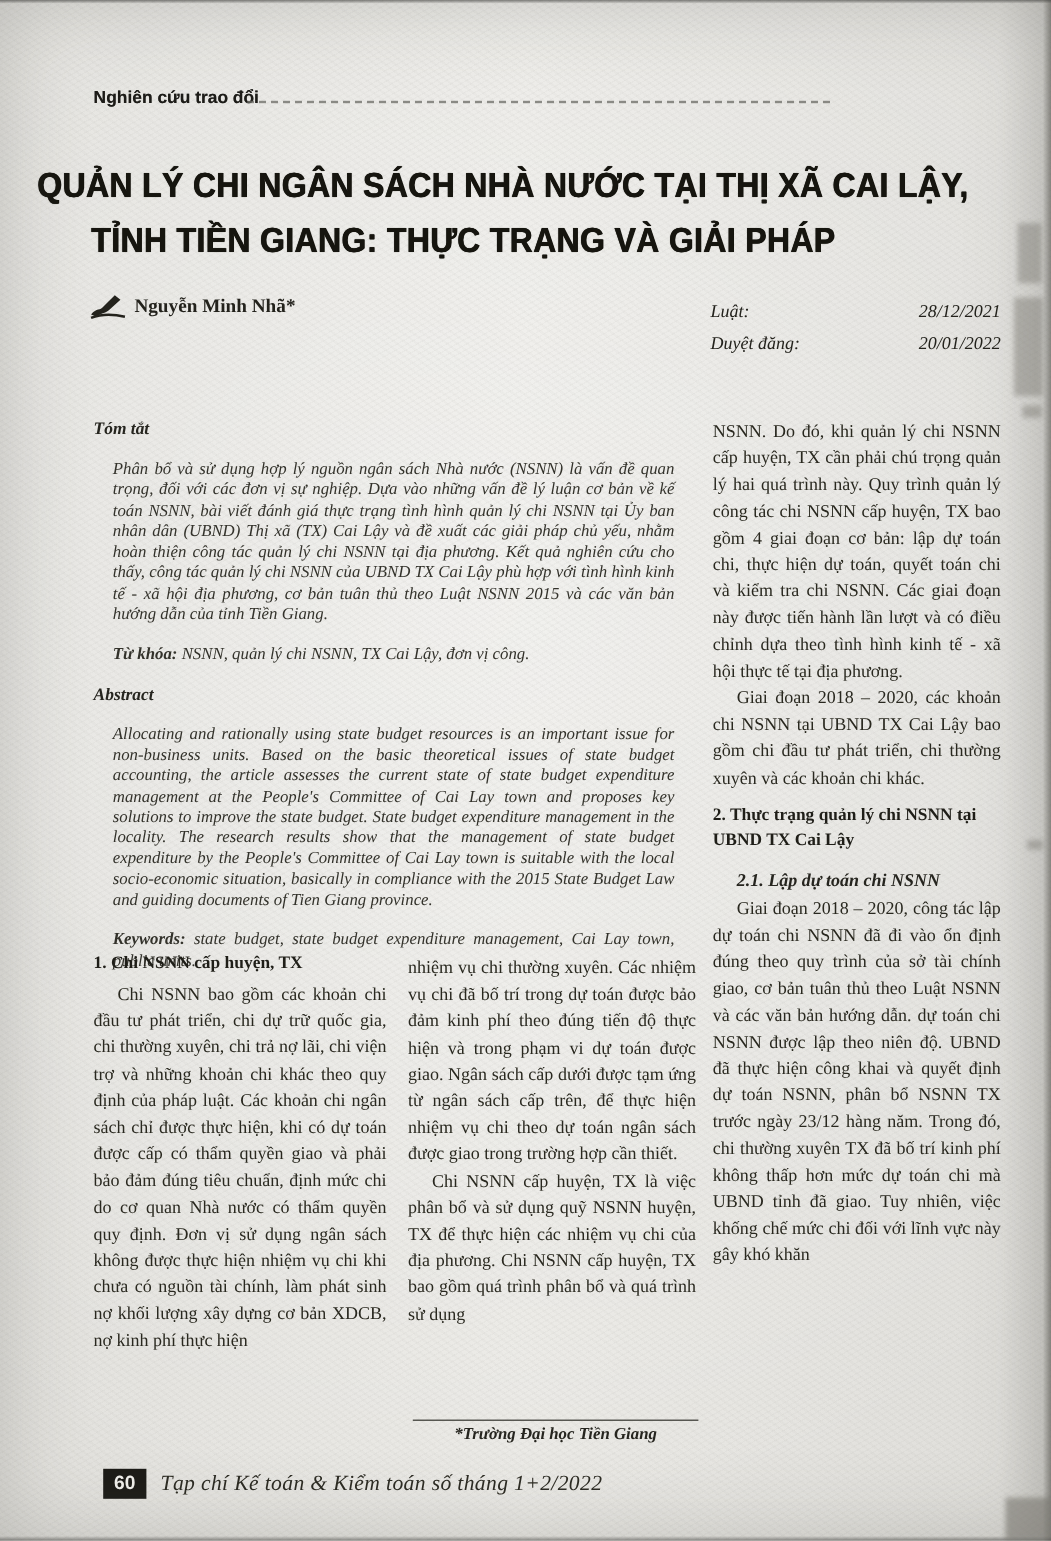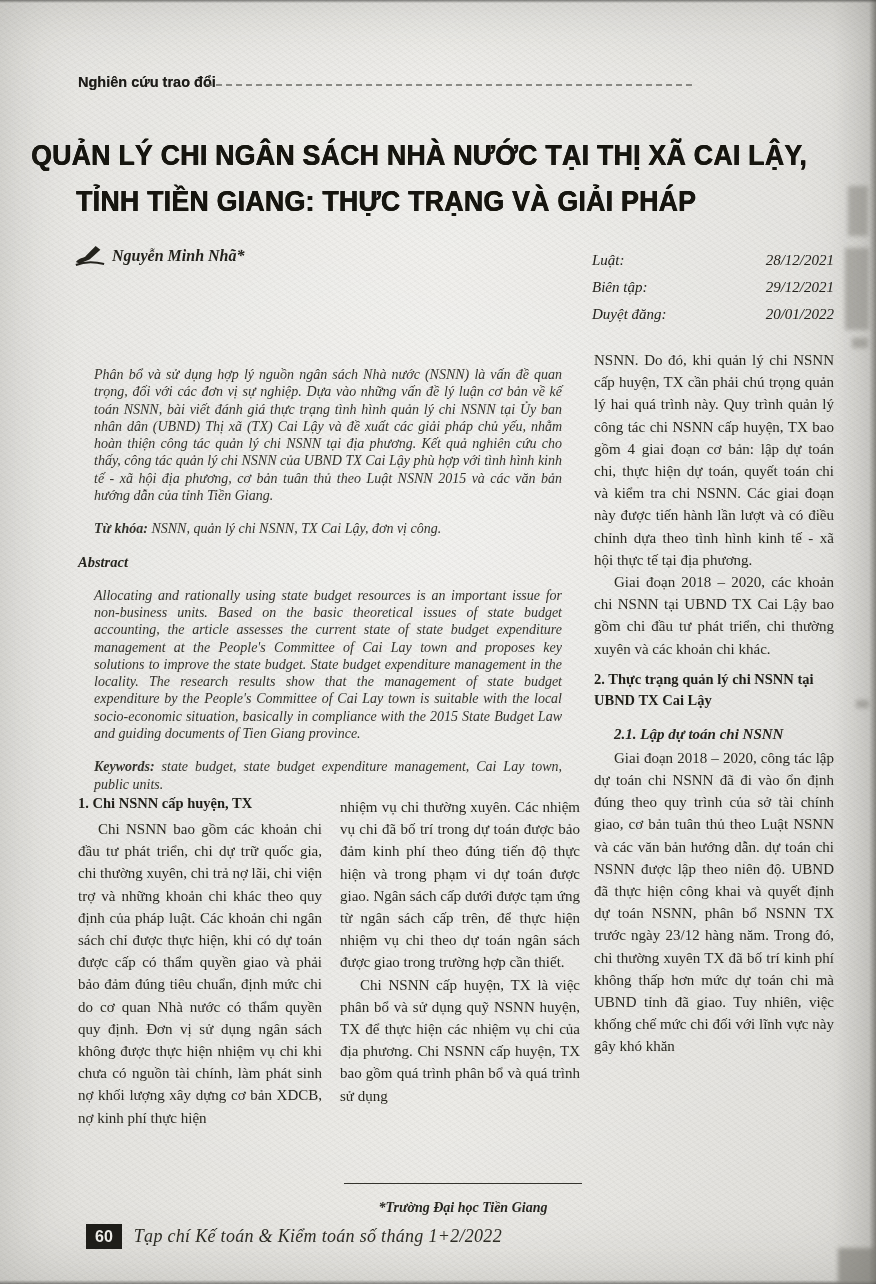--- a/index.html
+++ b/index.html
@@ -40,21 +40,21 @@
   .title .tl{
     display:block;white-space:nowrap;line-height:46px;
     font-family:"Liberation Sans",sans-serif;font-weight:800;font-size:29px;color:#16150f;
     transform:scaleX(0.92);transform-origin:50% 50%;
     text-shadow:0 0 .6px #16150f, .6px 0 0 #16150f;
     letter-spacing:.3px;
   }
 
   
   .author-row{position:absolute;left:74px;top:244px;display:flex;align-items:center;gap:6px;}
-  .author-name{font-weight:bold;font-style:italic;font-size:16px;color:#23221c;}
+  .author-name{font-weight:bold;font-size:16px;color:#23221c;}
   .pen-icon{display:inline-block;line-height:0;}
   .dates{position:absolute;left:592px;top:250px;width:242px;font-style:italic;font-size:15px;color:#23221c;}
   .date-row{display:flex;justify-content:space-between;margin-bottom:6px;line-height:21px;}
 
   
   .abstract{position:absolute;left:78px;top:350px;width:500px;color:#33322b;}
   .abstract p{margin:16px;text-align:justify;font-style:italic;font-size:14px;line-height:17.3px;}
   .ab-heading{font-weight:bold;font-style:italic;font-size:14.5px;margin:0 0 2px;color:#26251f;}
   .kw{margin:0 0 3px;}
   .b{font-weight:bold;}
@@ -72,21 +72,21 @@
   }
   .h2r{margin:9px 0 3px;}
   .h-sub{
     font-weight:bold;font-style:italic;font-size:15px;line-height:22px;margin:12px 0 2px;
     text-indent:20px;color:#26251f;text-align:left;
   }
 
   
   .footnote{
     position:absolute;left:344px;top:1183px;width:238px;
-    border-top:1.5px solid #34332d;padding-top:16px;text-align:center;
+    border-top:1.5px solid #34332d;padding-top:4px;text-align:center;
     font-weight:bold;font-style:italic;font-size:14px;color:#26251f;
   }
   .footer{position:absolute;left:74px;top:1224px;display:flex;align-items:center;gap:12px;margin-left:12px;}
   .pagenum{
     background:#1d1c18;color:#f1f0ec;font-family:"Liberation Sans",sans-serif;
     font-weight:bold;font-size:16px;line-height:1;padding:5px 9px 4px;
   }
   .journal{font-style:italic;font-size:18px;color:#2c2b23;letter-spacing:.3px;}
 
   
@@ -122,30 +122,27 @@
     </span>
     <span class="author-name">Nguyễn Minh Nhã*</span>
   </div>
 
   <div class="dates">
     <div class="date-row">
       <span>Luật:</span>
       <span>28/12/2021</span>
     </div>
     <div class="date-row">
-      <span>Biên tập:</span>
-      <span>29/12/2021</span>
-    </div>
-    <div class="date-row">
       <span>Duyệt đăng:</span>
       <span>20/01/2022</span>
     </div>
   </div>
 
   <div class="abstract">
+    <div class="ab-heading">Tóm tắt</div>
     <p>Phân bổ và sử dụng hợp lý nguồn ngân sách Nhà nước (NSNN) là vấn đề quan trọng, đối với các đơn vị sự nghiệp. Dựa vào những vấn đề lý luận cơ bản về kế toán NSNN, bài viết đánh giá thực trạng tình hình quản lý chi NSNN tại Ủy ban nhân dân (UBND) Thị xã (TX) Cai Lậy và đề xuất các giải pháp chủ yếu, nhằm hoàn thiện công tác quản lý chi NSNN tại địa phương. Kết quả nghiên cứu cho thấy, công tác quản lý chi NSNN của UBND TX Cai Lậy phù hợp với tình hình kinh tế - xã hội địa phương, cơ bản tuân thủ theo Luật NSNN 2015 và các văn bản hướng dẫn của tỉnh Tiền Giang.</p>
     <p class="kw"><span class="b">Từ khóa:</span> <span>NSNN, quản lý chi NSNN, TX Cai Lậy, đơn vị công.</span></p>
     <div class="ab-heading">Abstract</div>
     <p>Allocating and rationally using state budget resources is an important issue for non-business units. Based on the basic theoretical issues of state budget accounting, the article assesses the current state of state budget expenditure management at the People's Committee of Cai Lay town and proposes key solutions to improve the state budget. State budget expenditure management in the locality. The research results show that the management of state budget expenditure by the People's Committee of Cai Lay town is suitable with the local socio-economic situation, basically in compliance with the 2015 State Budget Law and guiding documents of Tien Giang province.</p>
     <p class="kw"><span class="b">Keywords:</span> <span>state budget, state budget expenditure management, Cai Lay town, public units.</span></p>
   </div>
 
   <div class="col col-left">
     <h2 class="h-num">1. Chi NSNN cấp huyện, TX</h2>
     <p class="ind">Chi NSNN bao gồm các khoản chi đầu tư phát triển, chi dự trữ quốc gia, chi thường xuyên, chi trả nợ lãi, chi viện trợ và những khoản chi khác theo quy định của pháp luật. Các khoản chi ngân sách chỉ được thực hiện, khi có dự toán được cấp có thẩm quyền giao và phải bảo đảm đúng tiêu chuẩn, định mức chi do cơ quan Nhà nước có thẩm quyền quy định. Đơn vị sử dụng ngân sách không được thực hiện nhiệm vụ chi khi chưa có nguồn tài chính, làm phát sinh nợ khối lượng xây dựng cơ bản XDCB, nợ kinh phí thực hiện</p>

